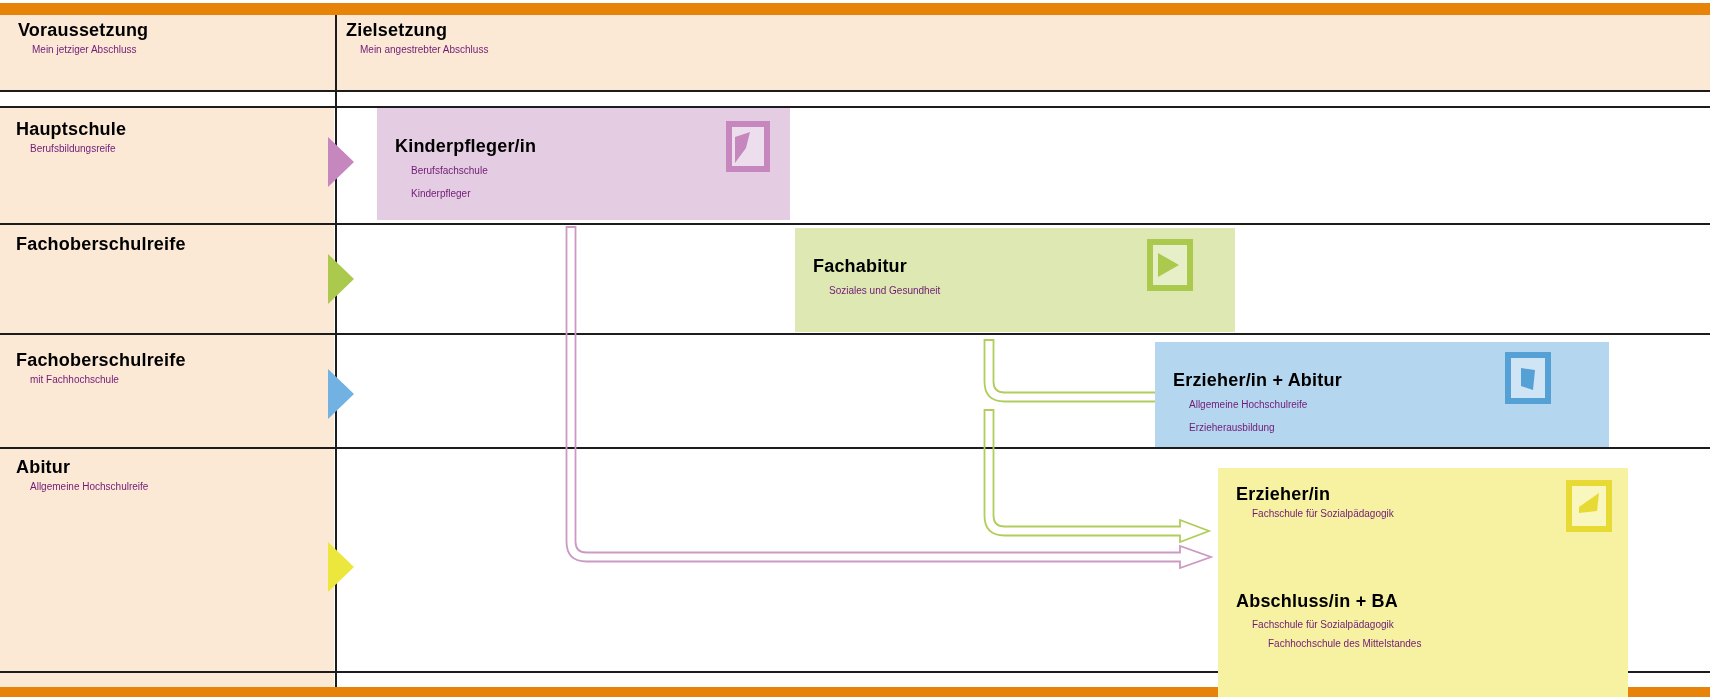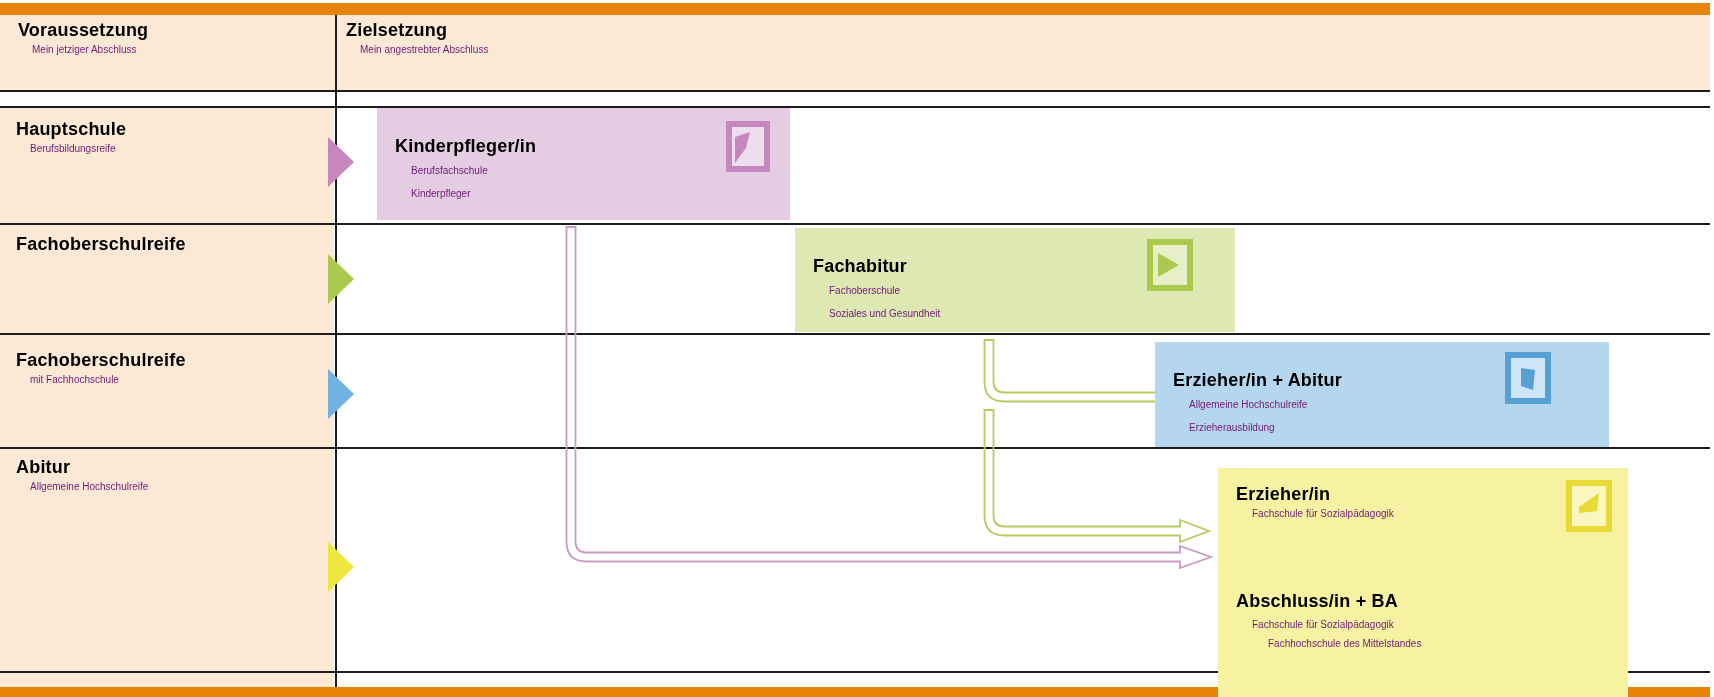--- a/index.html
+++ b/index.html
@@ -96,21 +96,20 @@
     <div class="sub">Berufsfachschule</div>
     <div class="sub">Kinderpfleger</div>
     <svg class="signet" style="left:349px;top:13px;" width="44" height="51" viewBox="0 0 44 51">
       <rect x="3" y="3" width="38" height="45" fill="rgba(255,255,255,0.35)" stroke="#c687bf" stroke-width="6"></rect>
       <path d="M9 16 L24 11 L20 27 L9 42 Z" fill="#c687bf"></path>
     </svg>
   </div>
 
   <div class="abs pbox box-green">
     <div class="title">Fachabitur</div>
-    <div class="sub">Fachoberschule</div>
     <div class="sub">Soziales und Gesundheit</div>
     <svg class="signet" style="left:352px;top:11px;" width="46" height="52" viewBox="0 0 46 52">
       <rect x="3" y="3" width="40" height="46" fill="rgba(255,255,255,0.3)" stroke="#abc94c" stroke-width="6"></rect>
       <path d="M11 14 L32 26 L11 38 Z" fill="#abc94c"></path>
     </svg>
   </div>
 
   <div class="abs pbox box-blue">
     <div class="title">Erzieher/in + Abitur</div>
     <div class="sub">Allgemeine Hochschulreife</div>

